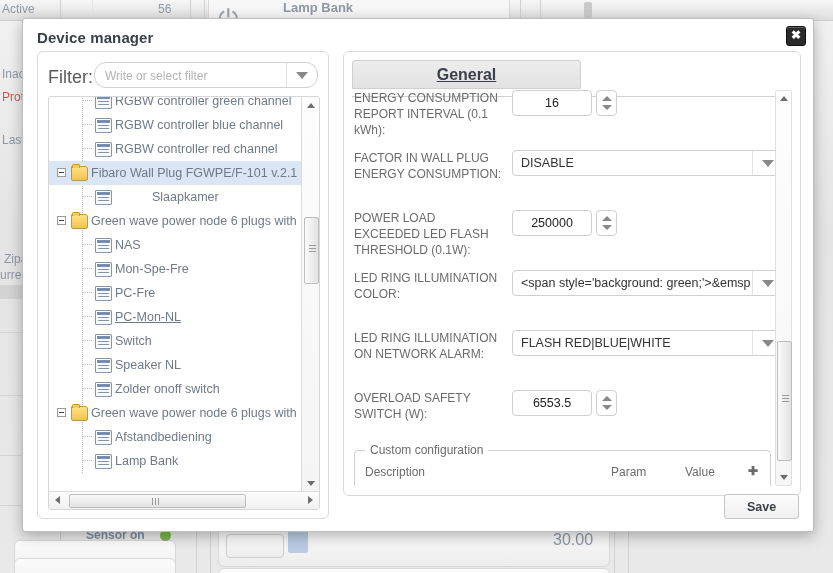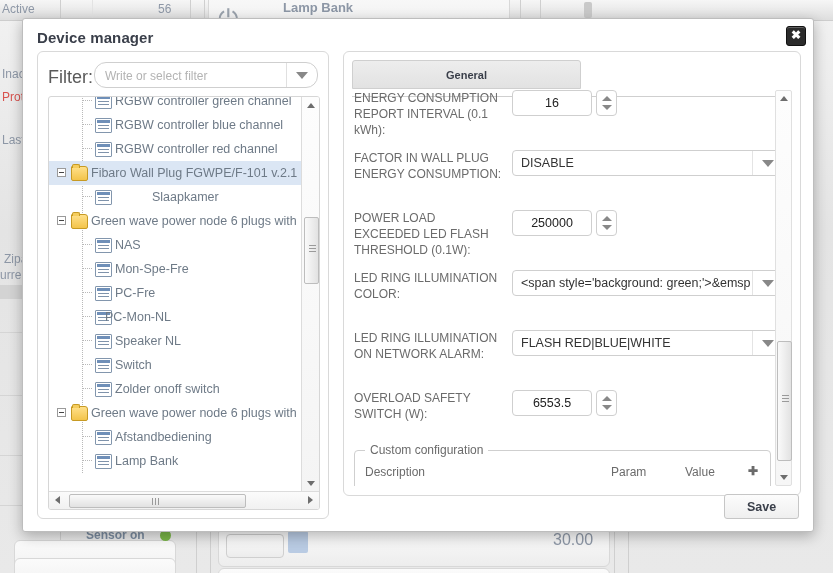--- a/index.html
+++ b/index.html
@@ -150,21 +150,21 @@
     width:1px;height:7px;background:#9a9a9a;box-shadow:3px 0 0 #9a9a9a,-3px 0 0 #9a9a9a;}
 
   
   .right-pane{
     position:absolute;left:320px;top:32px;width:456px;height:443px;
     border:1px solid #d9d9d9;border-radius:6px;background:#fff;
   }
   .tabs{position:absolute;left:8px;top:8px;width:440px;height:29px;}
   .tab{
     position:absolute;top:0;height:29px;line-height:28px;text-align:center;
-    font-size:11px;font-weight:bold;color:#3a3f4a;cursor:pointer;box-sizing:border-box;
+    font-size:16px;font-weight:bold;color:#3a3f4a;cursor:pointer;box-sizing:border-box;text-decoration:underline;
   }
   .tab.active{
     left:0;width:229px;background:linear-gradient(180deg,#ededed,#e2e2e2);
     border:1px solid #cfcfcf;border-bottom-color:#cfcfcf;border-radius:3px 3px 0 0;
   }
   .tab.idle{left:229px;width:211px;background:#fff;border-bottom:1px solid #cfcfcf;}
   .tabline{position:absolute;left:0;top:36px;width:440px;height:1px;background:#cfcfcf;}
 
   .form-view{position:absolute;left:8px;top:38px;width:440px;height:396px;overflow:hidden;}
   .form{position:absolute;left:0;top:0;width:423px;}
@@ -338,31 +338,31 @@
               <span class="tlabel" style="left: 66px;">Mon-Spe-Fre</span>
             </div>
             <div class="tnode">
               <span class="dash" style="left: 33px;"></span>
               <span class="ico leaf" style="left: 46px;"></span>
               <span class="tlabel" style="left: 66px;">PC-Fre</span>
             </div>
             <div class="tnode">
               <span class="dash" style="left: 33px;"></span>
               <span class="ico leaf" style="left: 46px;"></span>
-              <span class="tlabel" style="left: 56px;">PC-Mon-NL</span>
+              <span class="tlabel" style="left: 66px; text-decoration: underline;">PC-Mon-NL</span>
+            </div>
+            <div class="tnode">
+              <span class="dash" style="left: 33px;"></span>
+              <span class="ico leaf" style="left: 46px;"></span>
+              <span class="tlabel" style="left: 66px;">Switch</span>
             </div>
             <div class="tnode">
               <span class="dash" style="left: 33px;"></span>
               <span class="ico leaf" style="left: 46px;"></span>
               <span class="tlabel" style="left: 66px;">Speaker NL</span>
-            </div>
-            <div class="tnode">
-              <span class="dash" style="left: 33px;"></span>
-              <span class="ico leaf" style="left: 46px;"></span>
-              <span class="tlabel" style="left: 66px;">Switch</span>
             </div>
             <div class="tnode">
               <span class="dash" style="left: 33px;"></span>
               <span class="ico leaf" style="left: 46px;"></span>
               <span class="tlabel" style="left: 66px;">Zolder onoff switch</span>
             </div>
             <div class="tnode">
               <span class="exp" style="left: 8px;"></span>
               <span class="ico folder" style="left: 22px;"></span>
               <span class="tlabel" style="left: 42px;">Green wave power node 6 plugs with</span>

